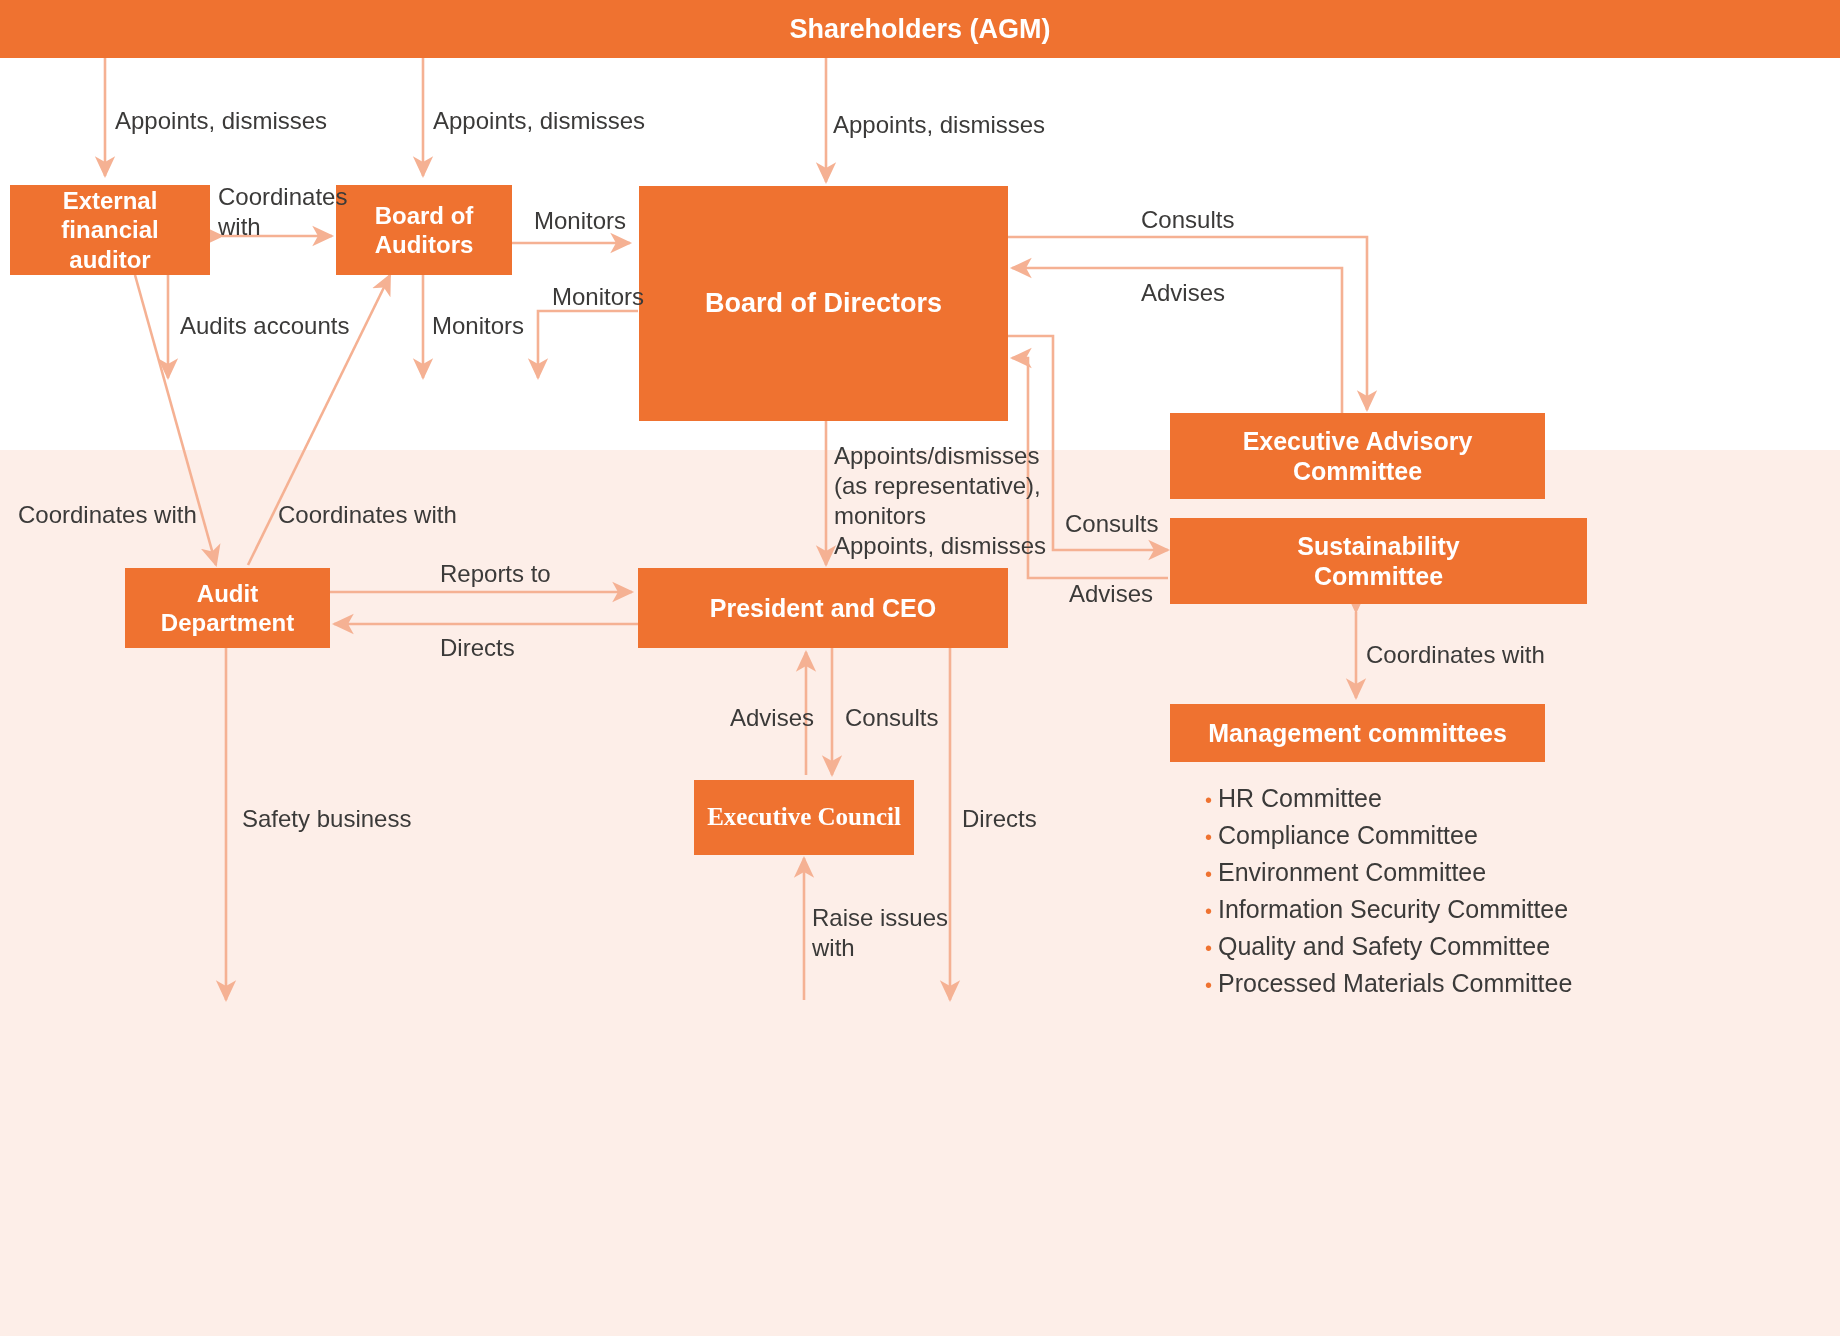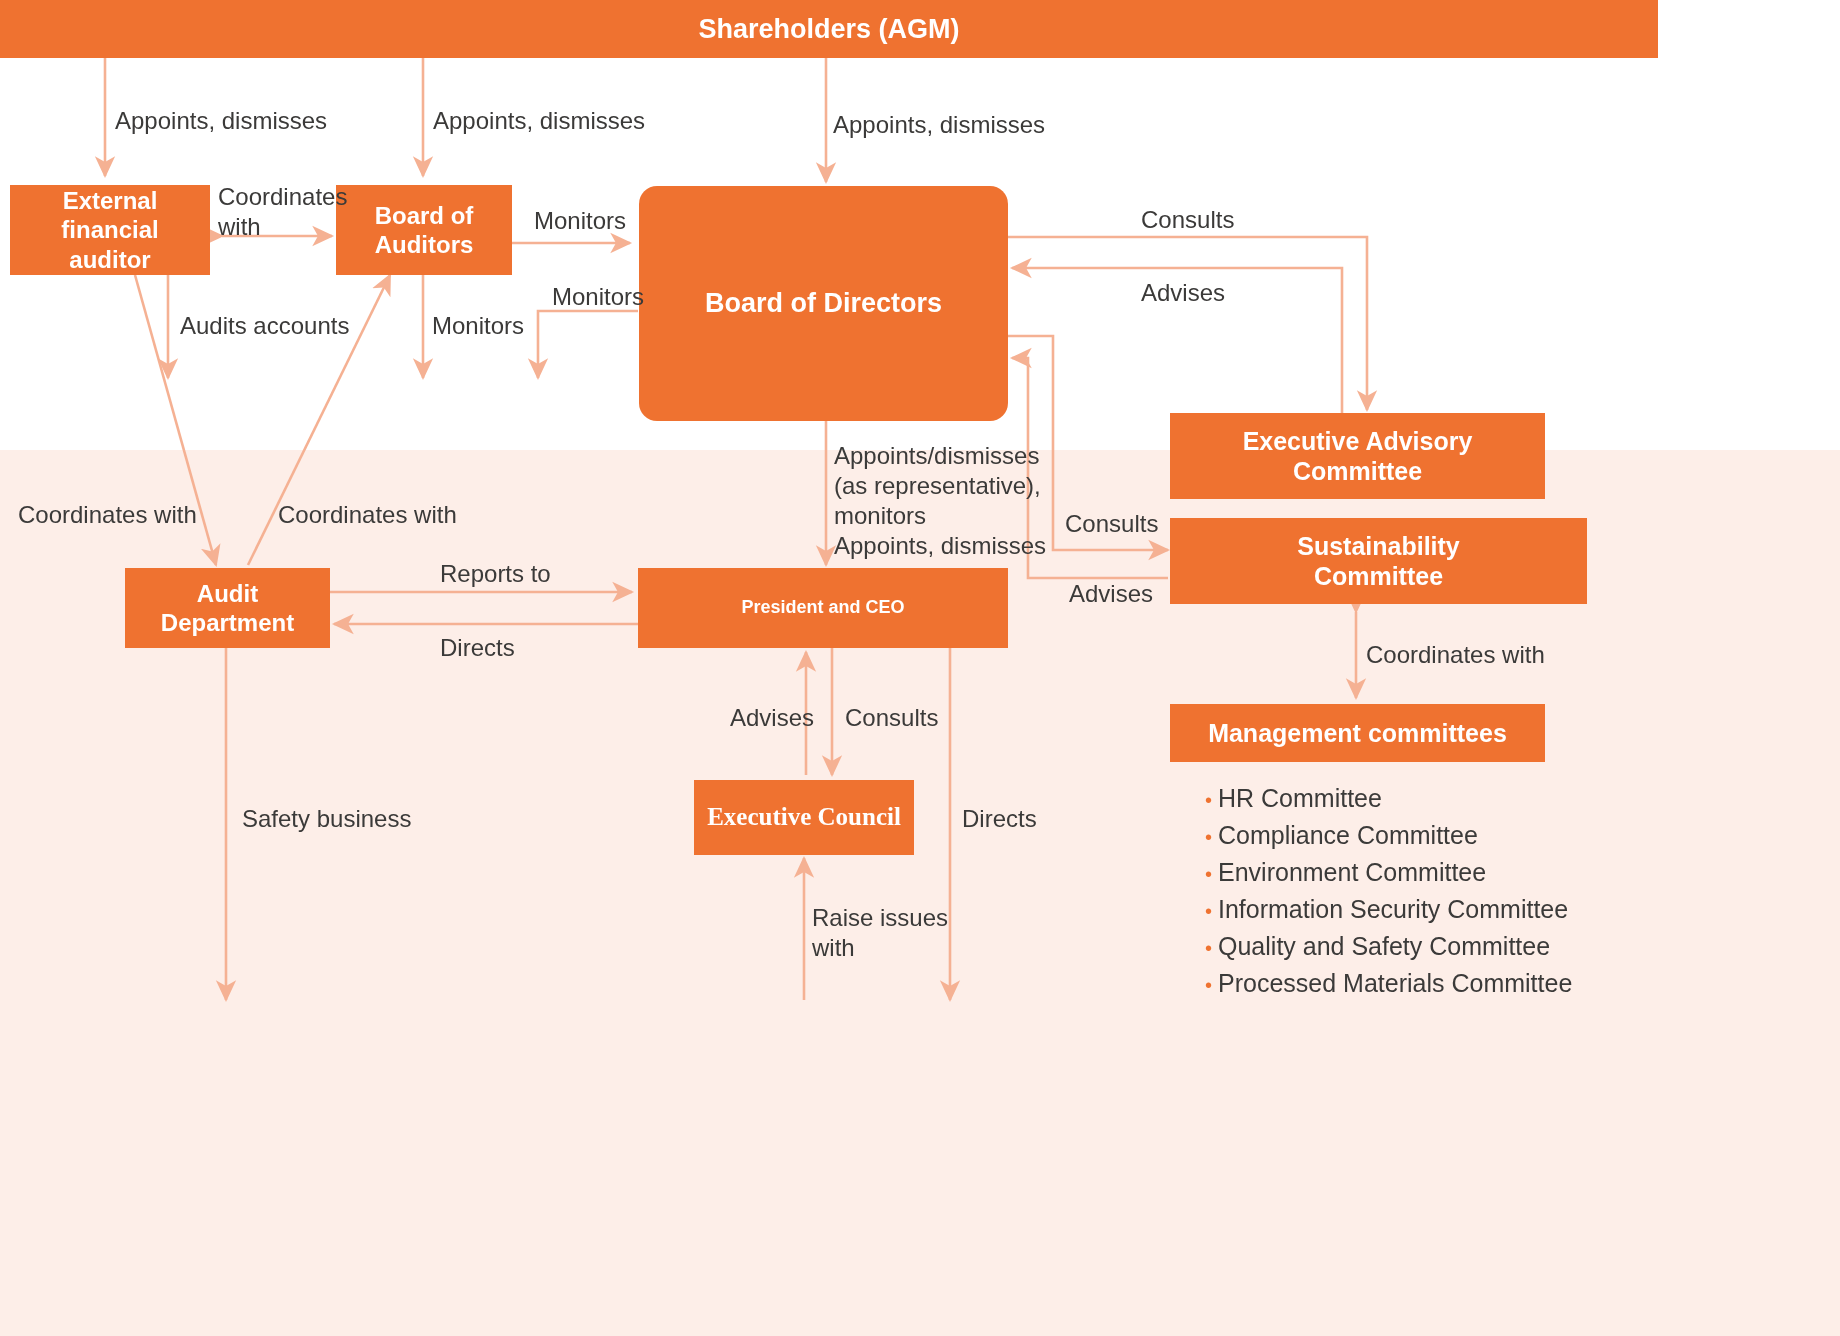--- a/index.html
+++ b/index.html
@@ -98,35 +98,35 @@
       <path d="M832,648 L832,775"></path>
 
       <path d="M806,775 L806,652"></path>
 
       <path d="M950,648 L950,1000"></path>
 
       <path d="M804,1000 L804,858"></path>
     </g>
   </svg>
 
-  <div class="box" style="left:0px;top:0px;width:1658px;height:58px;font-size:27px;">
+  <div class="box" style="left:0px;top:0px;width:1840px;height:58px;font-size:27px;">
     <span>Shareholders (AGM)</span>
   </div>
 
   <div class="box" style="left:10px;top:185px;width:200px;height:90px;font-size:24px;">
     <span style="white-space:pre-line;">External
 financial auditor</span>
   </div>
 
   <div class="box" style="left:336px;top:185px;width:176px;height:90px;font-size:24px;">
     <span style="white-space:pre-line;">Board of
 Auditors</span>
   </div>
 
-  <div class="box" style="left:639px;top:186px;width:369px;height:235px;font-size:27px;border-radius:18px;">
+  <div class="box" style="left:639px;top:186px;width:369px;height:235px;font-size:27px;">
     <span>Board of Directors</span>
   </div>
 
   <div class="box" style="left:1170px;top:413px;width:375px;height:86px;font-size:25px;">
     <span style="white-space:pre-line;">Executive Advisory
 Committee</span>
   </div>
 
   <div class="box" style="left:1170px;top:518px;width:417px;height:86px;font-size:25px;">
     <span style="white-space:pre-line;">Sustainability
@@ -135,21 +135,21 @@
 
   <div class="box" style="left:125px;top:568px;width:205px;height:80px;font-size:24px;">
     <span style="white-space:pre-line;">Audit
 Department</span>
   </div>
 
   <div class="box" style="left:1170px;top:704px;width:375px;height:58px;font-size:25px;">
     <span>Management committees</span>
   </div>
 
-  <div class="box" style="left:638px;top:568px;width:370px;height:80px;font-size:18px;text-align:right;">
+  <div class="box" style="left:638px;top:568px;width:370px;height:80px;font-size:25px;text-align:right;">
     <span>President and CEO</span>
   </div>
 
   <div class="box" style="left:694px;top:780px;width:220px;height:75px;font-size:25px;font-family:Liberation Serif, serif;">
     <span>Executive Council</span>
   </div>
 
 
   <div class="lbl" style="left:115px;top:106px;font-size:24px;">Appoints, dismisses</div>
 

